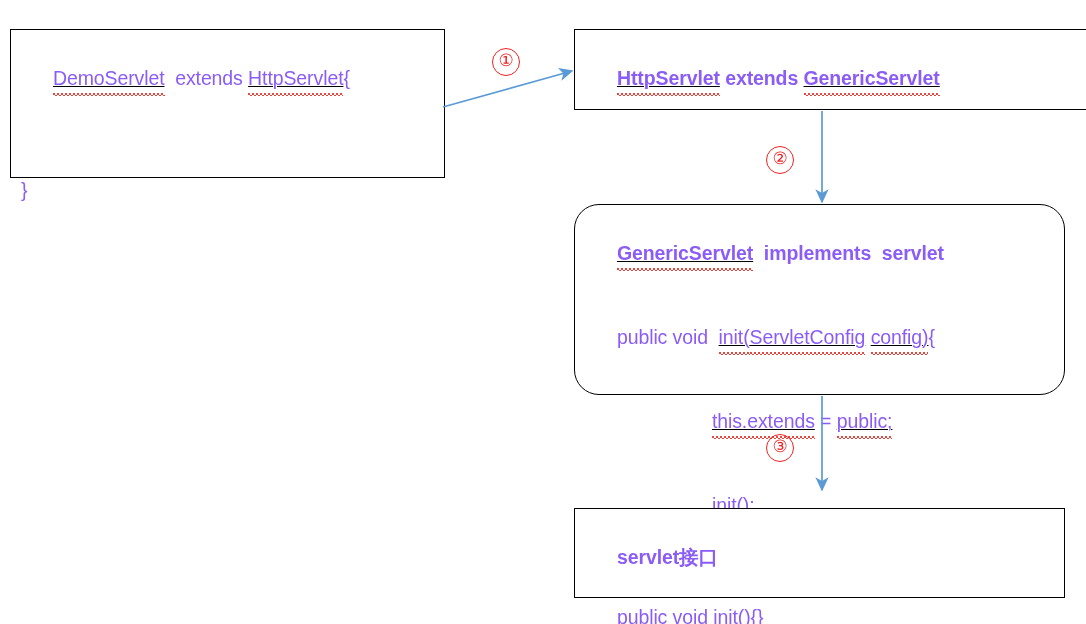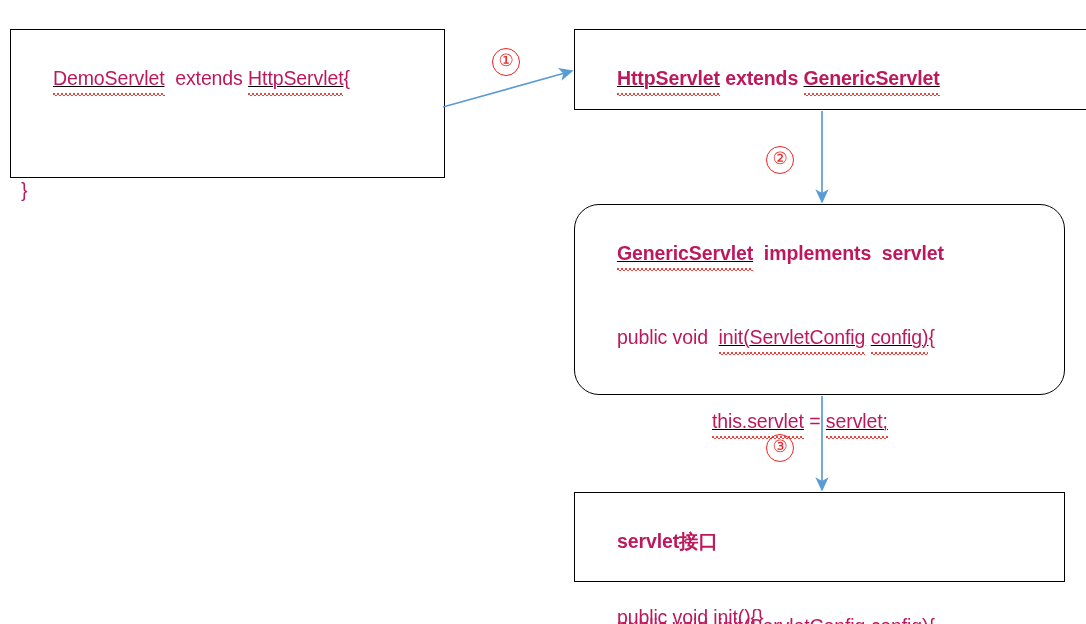--- a/index.html
+++ b/index.html
@@ -24,21 +24,21 @@
     position: absolute;
     box-sizing: border-box;
     border: 1.6px solid #000000;
     background: #ffffff;
     padding: 6px 0 0 10px;
   }
   .code-line {
     font-family: "Liberation Sans", sans-serif;
     font-size: 19.5px;
     line-height: 28px;
-    color: #be185d;
+    color: #8b5cf6;
     white-space: pre;
     letter-spacing: -0.1px;
   }
   .code-line.bold {
     font-weight: bold;
   }
   .code-line.blank {
     color: transparent;
   }
   .indent {
@@ -115,32 +115,32 @@
   </div>
 
   <div class="box" id="box-2" style="left: 574px; top: 204px; width: 491px; height: 191px; border-radius: 25px;">
     <div class="code-line bold">
       <span class="u sq">GenericServlet</span><span>&nbsp; implements&nbsp; servlet</span>
     </div>
     <div class="code-line">
       <span>public void&nbsp; </span><span class="u sq">init(</span><span class="u sq">ServletConfig</span><span> </span><span class="u sq">config)</span><span>{</span>
     </div>
     <div class="code-line indent">
-      <span class="u sq">this.servlet</span><span> = </span><span class="u sq">servlet;</span>
+      <span class="u sq">this.extends</span><span> = </span><span class="u sq">public;</span>
     </div>
     <div class="code-line indent">
       <span class="u sq">init</span><span>();</span>
     </div>
     <div class="code-line">}</div>
     <div class="code-line">
       <span>public void </span><span class="u sq">init</span><span>(){}</span>
     </div>
   </div>
 
-  <div class="box" id="box-3" style="left: 574px; top: 492px; width: 491px; height: 90px;">
+  <div class="box" id="box-3" style="left: 574px; top: 508px; width: 491px; height: 90px;">
     <div class="code-line bold">
       <span>servlet</span><span style="font-family:'DejaVu Sans',sans-serif;">接口</span>
     </div>
     <div class="code-line">
       <span>public void&nbsp; </span><span class="u sq">init(</span><span class="u sq">ServletConfig</span><span> </span><span class="u sq">config)</span><span>{</span>
     </div>
 
   </div>
 
   <div class="step-num" id="step-0" style="left: 492px; top: 48px;">①</div>

